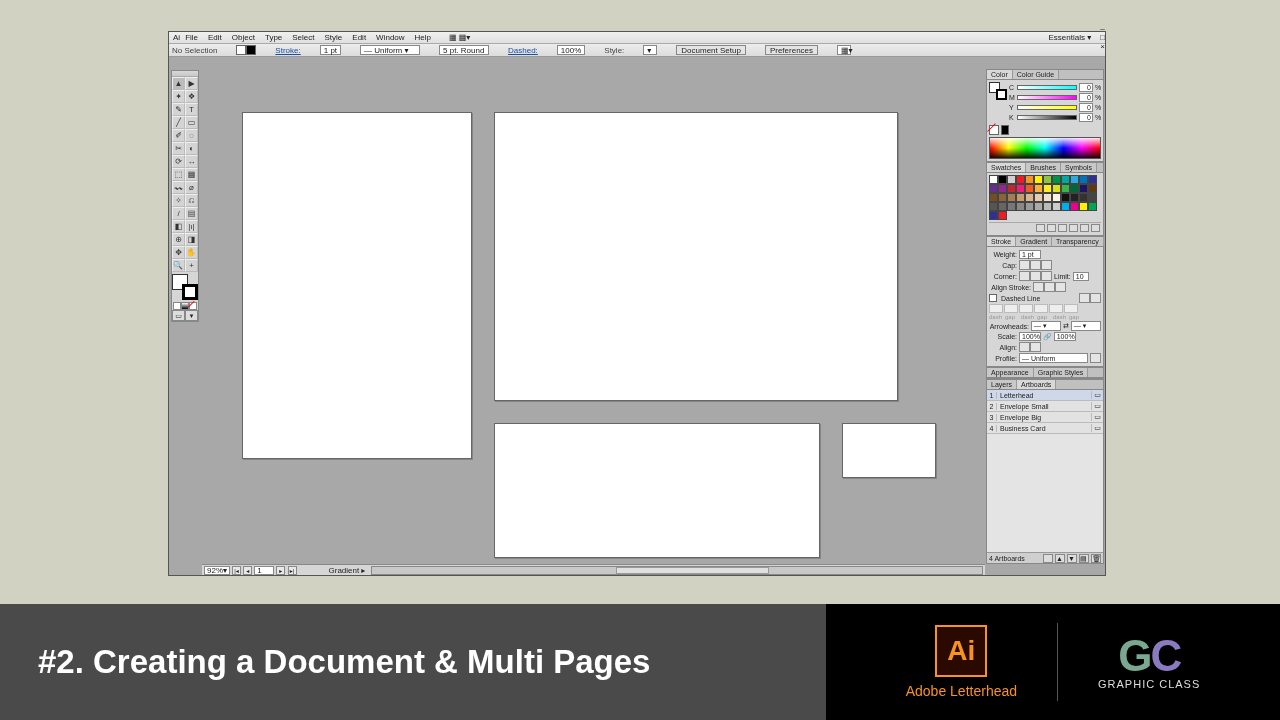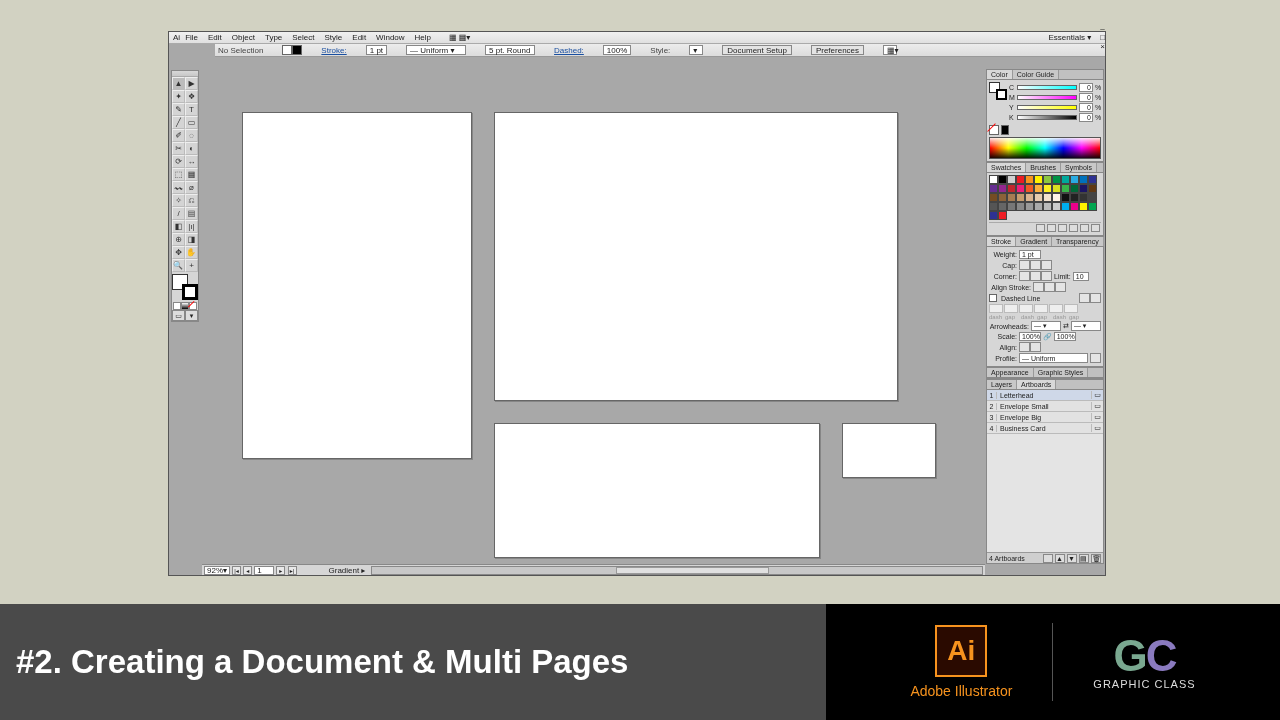--- a/index.html
+++ b/index.html
@@ -4,21 +4,21 @@
 <style>
   * { box-sizing: border-box; margin: 0; padding: 0; font-family: Tahoma, Arial, sans-serif; }
   body { width: 1280px; height: 720px; background: #d2d2c2; overflow: hidden; position: relative; }
   
   
   .app-window { position: absolute; left: 168px; top: 31px; width: 938px; height: 545px; background: #a8a8a8; border: 1px solid #555; font-size: 8px; color: #222; }
   .menubar { height:12px; background:linear-gradient(#f0f0f0,#e0e0e0); display:flex; align-items:center; gap:0; padding-left:4px; border-bottom:1px solid #aaa;}
   .menubar span { padding:0 5px; cursor:default;}
   .menubar .ws-label { margin-left:auto; margin-right:4px; }
   
-  .controlbar { height:13px; background:linear-gradient(#ececec,#dcdcdc); border-bottom:1px solid #999; display:flex; align-items:center; gap:19px; padding:0 3px; overflow:hidden; white-space:nowrap;margin-left:46px;}
+  .controlbar { height:13px; background:linear-gradient(#ececec,#dcdcdc); border-bottom:1px solid #999; display:flex; align-items:center; gap:19px; padding:0 3px; overflow:hidden; white-space:nowrap;}
   .cb-label { color:#444;}
   .cb-box { background:#fff; border:1px solid #888; padding:0 3px; height:10px; display:flex; align-items:center;}
   .cb-btn { background:#e4e4e4; border:1px solid #888; padding:0 4px; height:10px; display:flex; align-items:center;}
   .swatch-pair { display:flex;}
   .swatch-pair div { width:10px; height:10px; border:1px solid #666;}
   .swatch-pair .f { background:#fff;}
   .swatch-pair .s { background:#000;}
   .link-blue { color:#1a4fa0; text-decoration:underline;}
   
   .doctabbar { height:12px; background:#b8b8b8; border-bottom:1px solid #888; display:flex; align-items:flex-end; padding-left:34px;}
@@ -96,21 +96,21 @@
   
   
   .statusbar { position:absolute; left:33px; right:120px; bottom:0; height:11px; background:#d6d6d6; border-top:1px solid #888; display:flex; align-items:center; gap:2px; padding:0 2px;}
   .statusbar .box{background:#fff;border:1px solid #888;padding:0 2px;height:9px;display:flex;align-items:center;}
   .statusbar .nav div{width:9px;height:9px;border:1px solid #888;background:#e8e8e8;display:inline-flex;align-items:center;justify-content:center;font-size:6px;}
   .hscroll{flex:1;height:9px;background:#c8c8c8;border:1px solid #888;position:relative;margin-left:4px;}
   .hscroll .thumb{position:absolute;left:40%;width:25%;top:0;bottom:0;background:#e0e0e0;border:1px solid #999;}
   
   
   .banner { position:absolute; left:0; right:0; bottom:0; height:116px; display:flex;}
-  .banner-left { flex:1; background:#4a4a4a; display:flex; align-items:center; padding-left:16px;}
+  .banner-left { flex:1; background:#4a4a4a; display:flex; align-items:center; padding-left:38px;}
   .banner-left h1 { color:#fff; font-family: "Segoe UI", Arial, sans-serif; font-weight:bold; font-size:33px;}
   .banner-right { width:454px; background:#000; display:flex; align-items:center; justify-content:center; gap:40px;}
   .ai-logo-block{ text-align:center;}
   .ai-logo{ width:52px;height:52px;background:#2a0a00;border:2px solid #f7931e;color:#f7931e;font-weight:bold;font-size:28px;display:flex;align-items:center;justify-content:center;margin:0 auto 6px;}
   .ai-label{ color:#f7931e; font-size:14px; font-family:"Segoe UI",Arial;}
   .vline{ width:1px; height:78px; background:#555;}
   .gc-block{text-align:center;}
   .gc-logo{ font-size:44px; font-weight:bold; font-family:"Segoe UI",Arial; line-height:1; letter-spacing:-2px;}
   .gc-logo .g{color:#7aa890;}
   .gc-logo .c{color:#8a7abf;}
@@ -492,21 +492,21 @@
 
 </div>
 
 <div class="banner">
   <div class="banner-left">
     <h1>#2. Creating a Document &amp; Multi Pages</h1>
   </div>
   <div class="banner-right">
     <div class="ai-logo-block">
       <div class="ai-logo">Ai</div>
-      <div class="ai-label">Adobe Illustrator</div>
+      <div class="ai-label">Adobe Letterhead</div>
     </div>
     <div class="vline"></div>
     <div class="gc-block">
       <div class="gc-logo"><span class="g">G</span><span class="c">C</span></div>
       <div class="gc-label">GRAPHIC CLASS</div>
     </div>
   </div>
 </div>
 
 </body></html>

